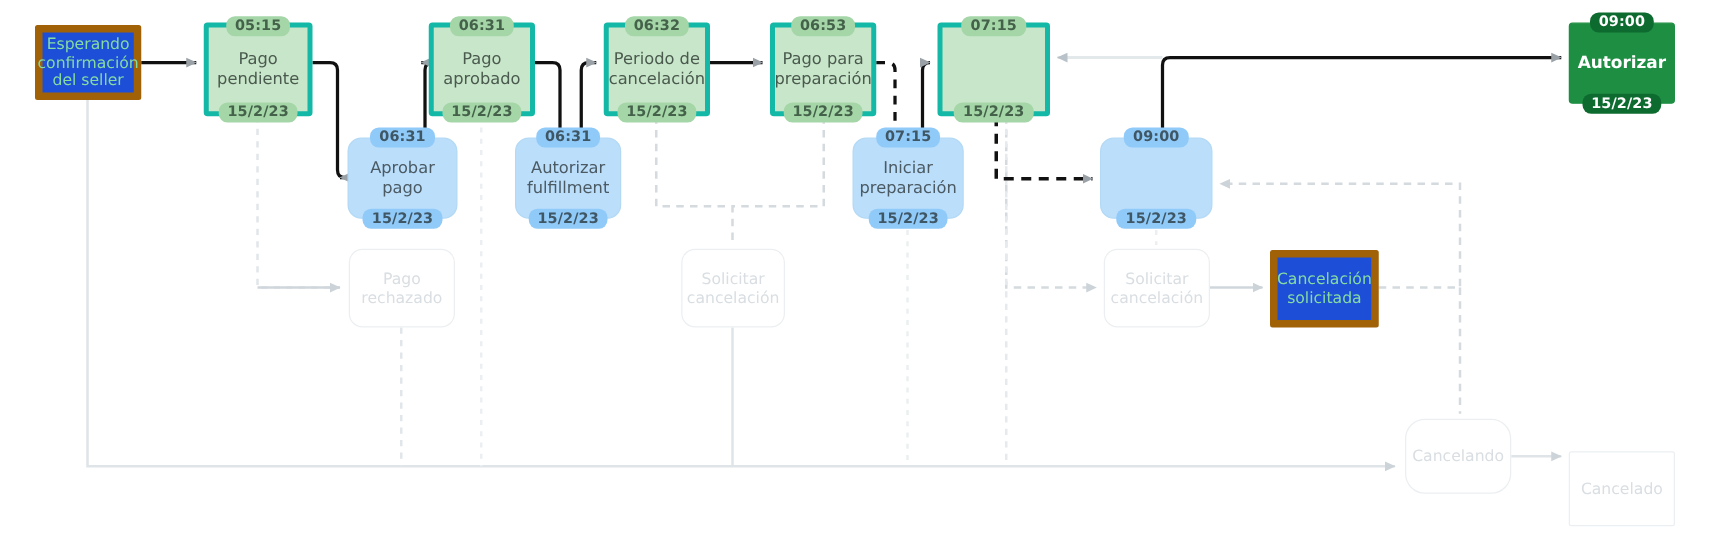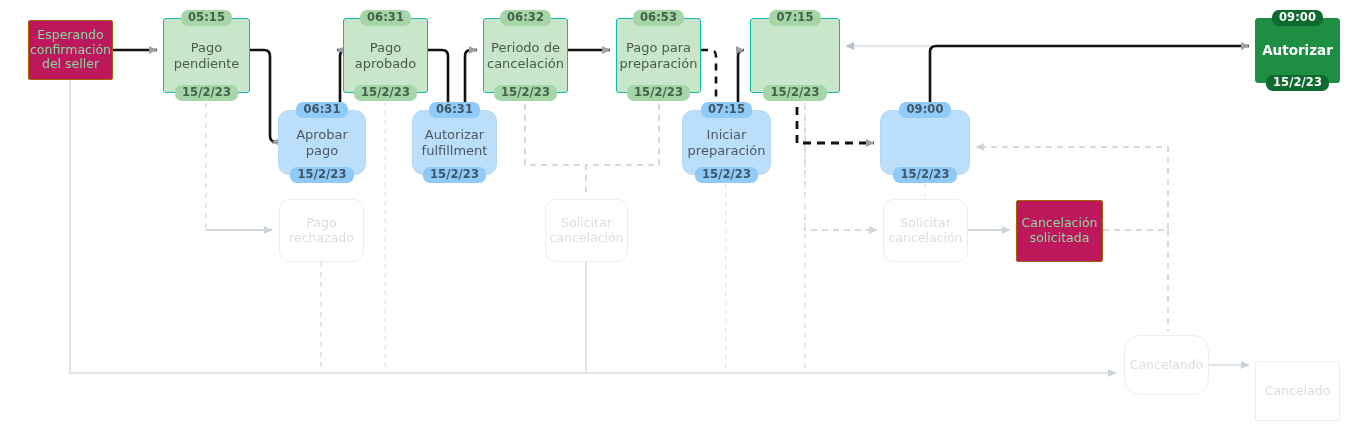--- a/index.html
+++ b/index.html
@@ -52,21 +52,21 @@
     letter-spacing: 0.1px;
     line-height: 1.15;
     white-space: nowrap;
   }
   .badge.time { top: -9px; }
   .badge.date { bottom: -9px; }
 
   
   .node.green {
     background: #c8e6c9;
-    border: 1px solid #14b8a6;
+    border: 4px solid #14b8a6;
     border-radius: 3px;
     color: #4a5a4e;
     font-size: 13px;
   }
   .node.green .badge { background: #a5d6a7; color: #44614a; }
 
   
   .node.blue {
     background: #bbdefb;
     border: 1px solid #b3d9f5;
@@ -82,22 +82,22 @@
     border: 1px solid #1e8e43;
     border-radius: 3px;
     color: #ffffff;
     font-size: 13.5px;
     font-weight: bold;
   }
   .node.final .badge { background: #0d6b2f; color: #ffffff; }
 
   
   .node.outline {
-    background: #be185d;
-    border: 1px solid #a16207;
+    background: #1d4ed8;
+    border: 6px solid #a16207;
     border-radius: 2px;
     color: #85dba2;
     font-size: 12.5px;
   }
 
   
   .node.faded {
     background: #ffffff;
     border: 1px solid #eceff1;
     border-radius: 11px;

